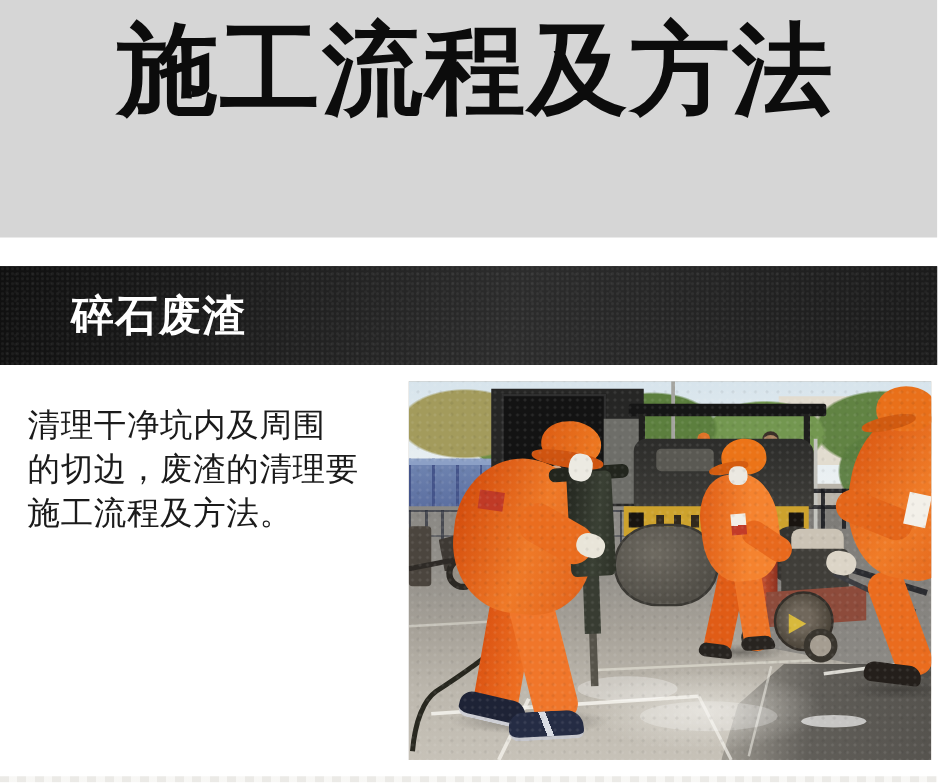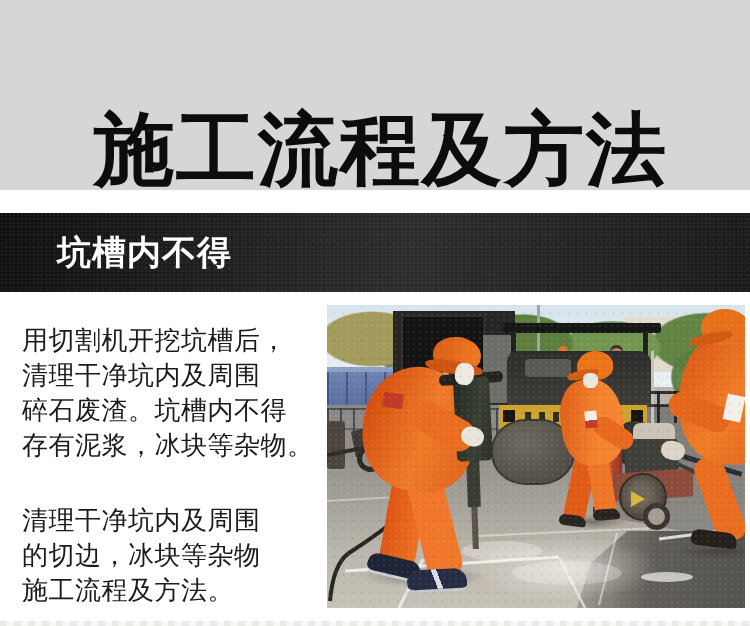--- a/index.html
+++ b/index.html
@@ -3,21 +3,21 @@
 <meta charset="utf-8">
 <style>
   * { margin:0; padding:0; box-sizing:border-box; }
   html,body { background:#ffffff; }
   body { font-family:"Liberation Sans","DejaVu Sans",sans-serif; }
 
   .page { position:relative; width:750px; height:626px; background:#ffffff; overflow:hidden; }
 
   
   .hero { position:absolute; left:0; top:0; width:750px; height:190px; background:#d6d6d6;
-          display:flex; align-items:flex-end; justify-content:center; padding-top:16px;padding-left:12px; }
+          display:flex; align-items:flex-start; justify-content:center; padding-top:16px;padding-left:12px; }
   .hero h1 { font-size:80px; font-weight:900; color:#0c0c0c; letter-spacing:2px; line-height:1; white-space:nowrap; }
 
   
   .band { position:absolute; left:0; top:213px; width:750px; height:79px; display:flex; align-items:center;
           background-color:#1d1d1d;
           background-image:
             radial-gradient(rgba(255,255,255,.055) 1px, transparent 1.3px),
             radial-gradient(rgba(255,255,255,.04) 1px, transparent 1.3px),
             linear-gradient(100deg,#101010 0%,#2c2c2c 55%,#1a1a1a 100%);
           background-size:4px 4px,7px 7px,100% 100%;
@@ -197,33 +197,27 @@
 </head>
 <body>
 
 <div class="page">
 
   <header class="hero">
     <h1>施工流程及方法</h1>
   </header>
 
   <div class="band">
-    <h2>坑槽内不得</h2>
+    <h2>碎石废渣</h2>
   </div>
 
   <div class="bodytext">
     <p class="para">
-      <span class="line">用切割机开挖坑槽后，</span>
       <span class="line">清理干净坑内及周围</span>
-      <span class="line">碎石废渣。坑槽内不得</span>
-      <span class="line">存有泥浆，冰块等杂物。</span>
-    </p>
-    <p class="para">
-      <span class="line">清理干净坑内及周围</span>
-      <span class="line">的切边，冰块等杂物</span>
+      <span class="line">的切边，废渣的清理要</span>
       <span class="line">施工流程及方法。</span>
     </p>
   </div>
 
   <figure class="photo">
     <div class="p-sky"></div>
     <div class="p-building"></div>
     <div class="p-trees"></div>
     <div class="p-tree-right"></div>
     <div class="p-pole1"></div>

